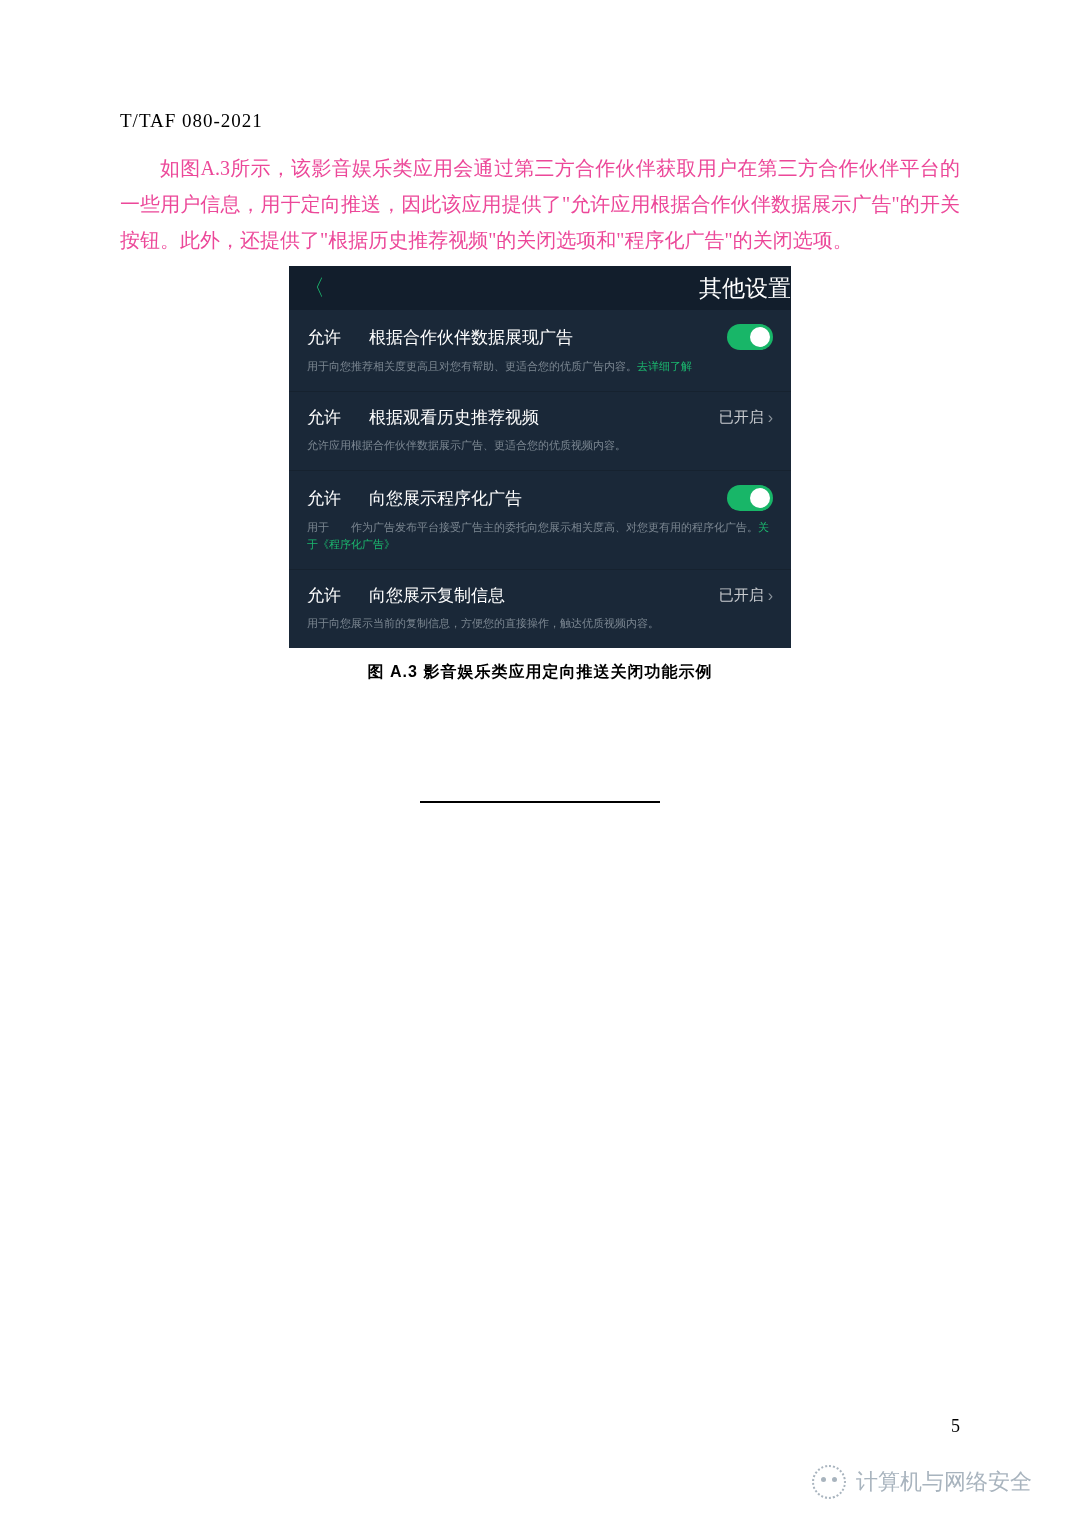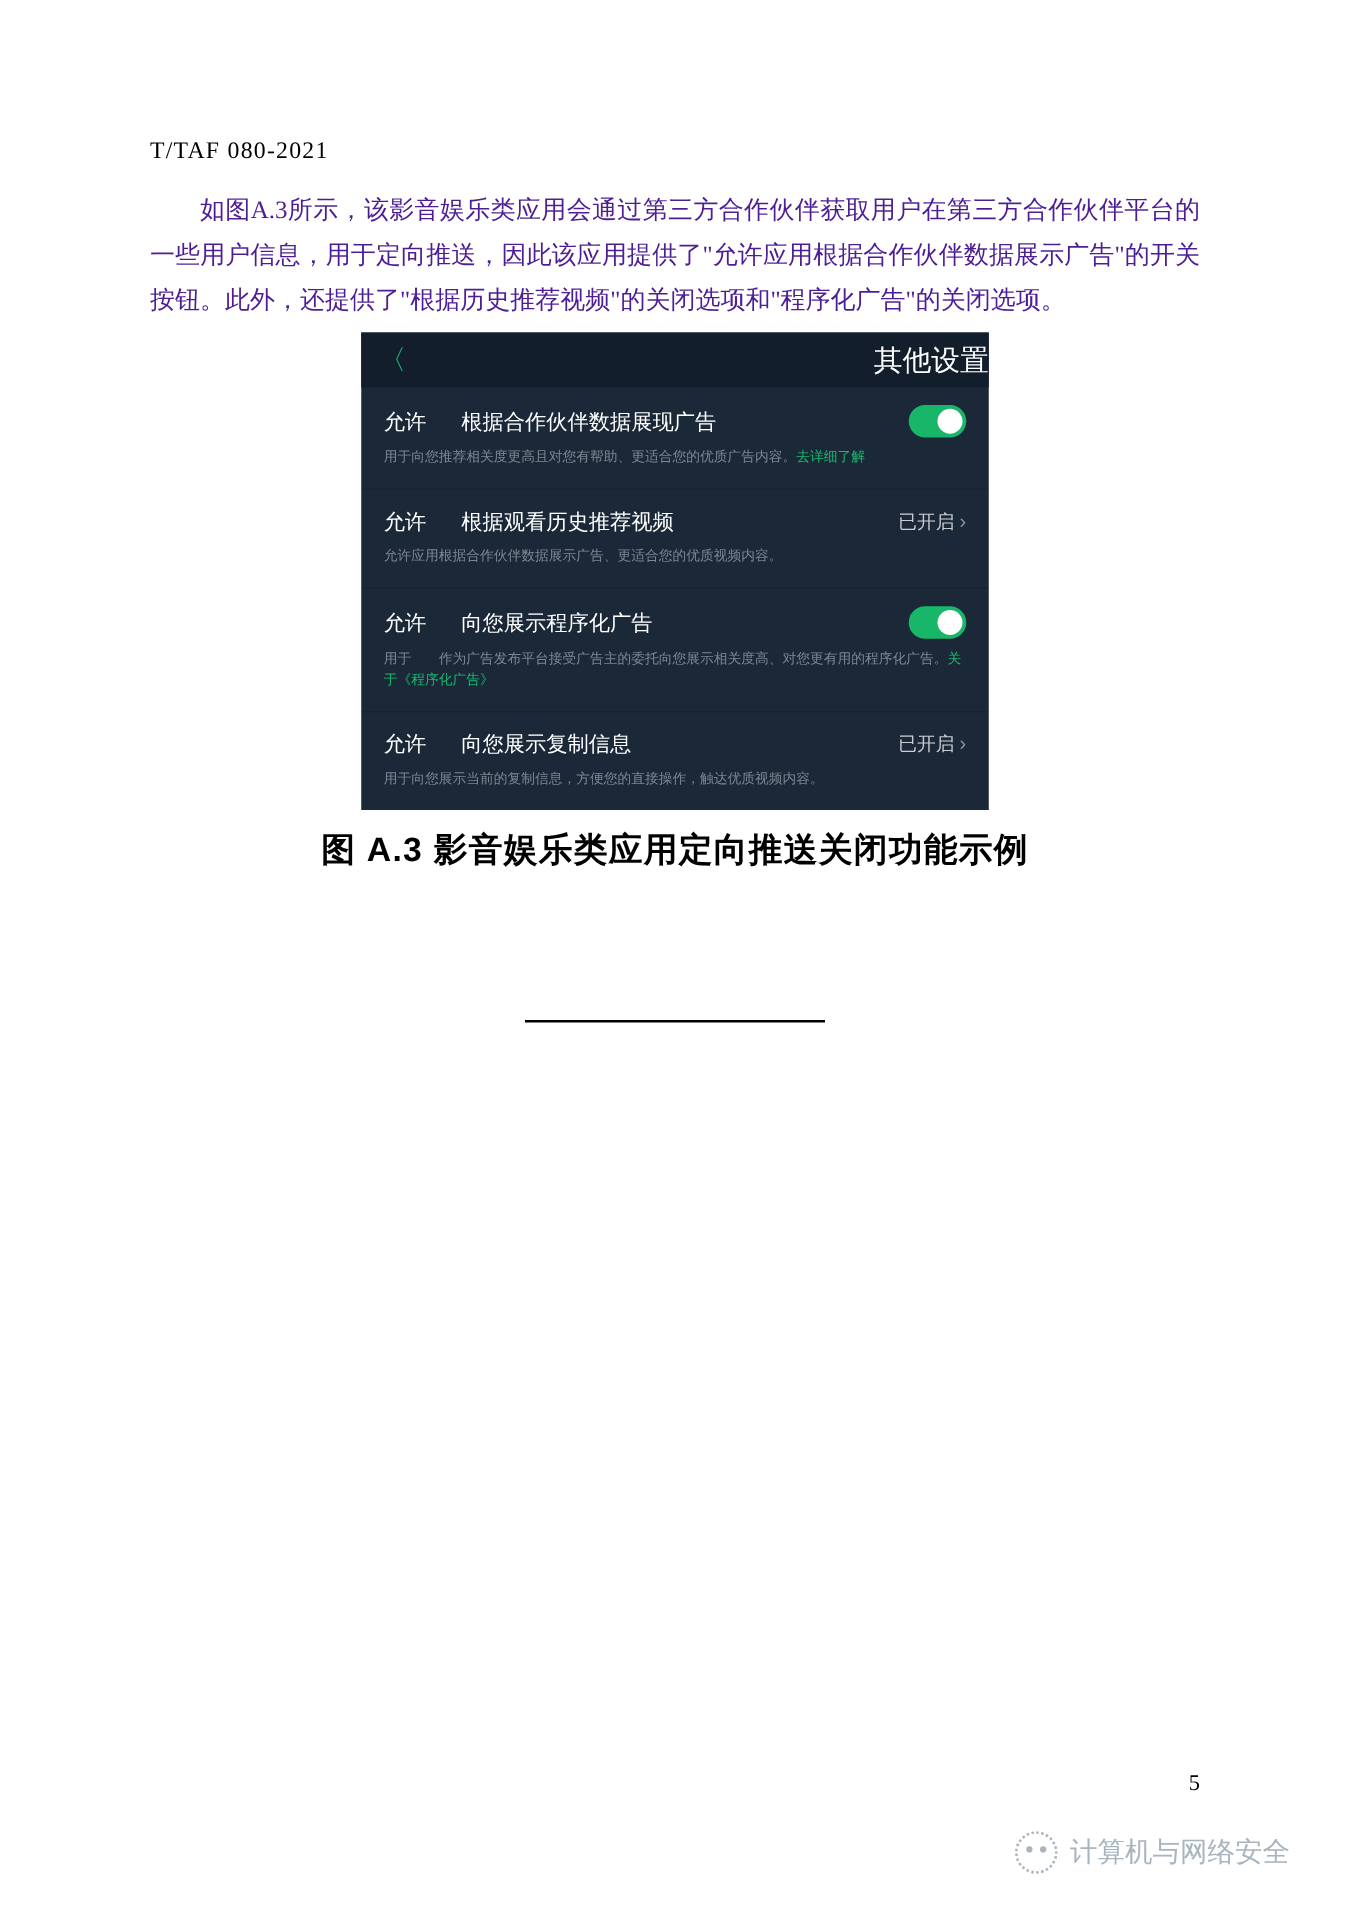--- a/index.html
+++ b/index.html
@@ -18,21 +18,21 @@
   .doc-code {
     text-align: left;
     font-size: 19px;
     color: #000;
     margin-bottom: 18px;
     letter-spacing: 1px;
     font-family: "SimSun", serif;
   }
   .body-text {
     font-size: 20px;
-    color: #4c1d95;
+    color: #ec4899;
     line-height: 1.8;
     text-indent: 2em;
     text-align: justify;
     margin: 0 0 6px 0;
   }
   .phone-wrap {
     width: 502px;
     margin: 8px auto 14px auto;
   }
   .phone {
@@ -119,21 +119,21 @@
   .setting-desc {
     color: #7c8792;
     font-size: 11px;
     line-height: 1.55;
   }
   .setting-desc .link {
     color: #1bb76e;
   }
   .figure-caption {
     text-align: center;
-    font-size: 27px;
+    font-size: 16px;
     font-weight: bold;
     color: #000;
     margin-top: 10px;
     font-family: "SimHei", "Microsoft YaHei", sans-serif;
     letter-spacing: 1px;
   }
   .hr-end {
     width: 240px;
     border: 0;
     border-top: 2px solid #000;

